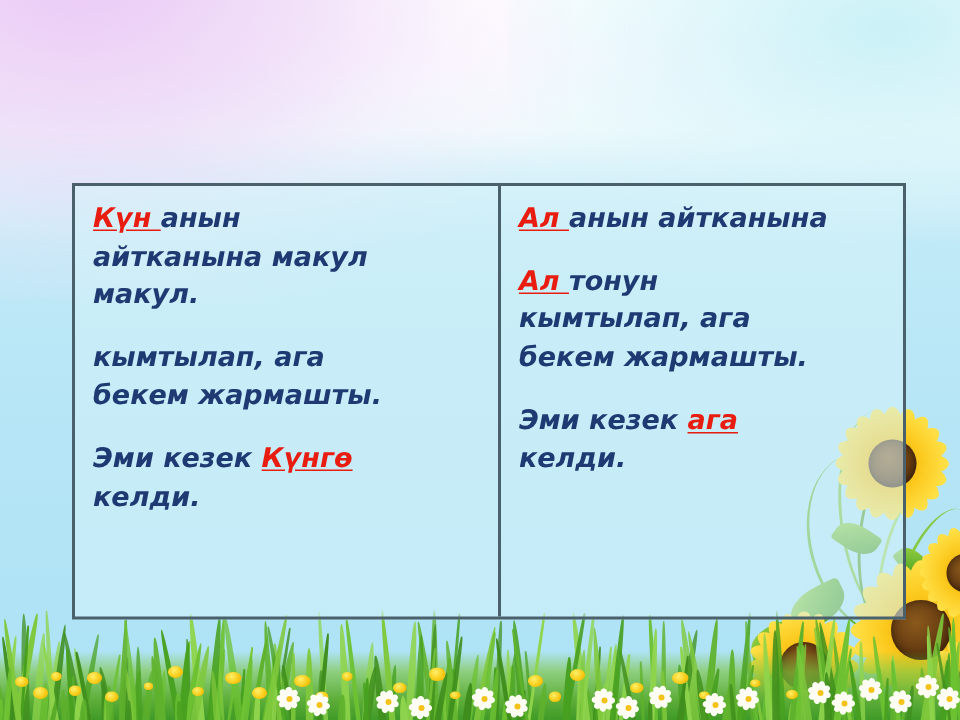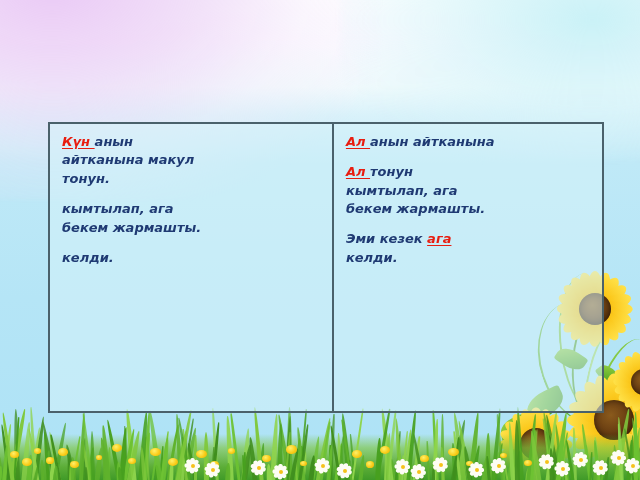--- a/index.html
+++ b/index.html
@@ -166,21 +166,21 @@
     height: 291px;
     box-sizing: border-box;
     border: 2px solid #4a616b;
     background: rgba(214,242,250,0.55);
     display: flex;
   }
   .cell {
     box-sizing: border-box;
     padding: 9px 10px 21px 12px;
     font-family: "DejaVu Sans", sans-serif;
-    font-size: 13px;
+    font-size: 18px;
     font-weight: bold;
     font-style: italic;
     line-height: 1.42;
     color: #1f3a73;
     overflow: hidden;
   }
   .cell-left {
     width: 286px;
     border-right: 2px solid #4a616b;
   }
@@ -773,25 +773,26 @@
           <b></b>
         </div>
       </div>
   </div>
 
 
   <div class="tbl">
     <div class="cell cell-left" id="cell-left">
         <p><span class="hl">Күн </span><span> анын</span></p>
         <p><span>айтканына  макул</span></p>
-        <p><span>тонун.</span></p>
+        <p><span>макул.</span></p>
         <p class="gap">&nbsp;</p>
         <p><span>кымтылап,  ага</span></p>
         <p><span>бекем  жармашты.</span></p>
         <p class="gap">&nbsp;</p>
+        <p><span>Эми  кезек  </span><span class="hl">Күнгө </span></p>
         <p><span>келди.</span></p>
       </div>
     <div class="cell cell-right" id="cell-right">
         <p><span class="hl">Ал </span><span> анын  айтканына</span></p>
         <p class="gap">&nbsp;</p>
         <p><span class="hl">Ал </span><span>  тонун</span></p>
         <p><span>кымтылап,  ага</span></p>
         <p><span>бекем  жармашты.</span></p>
         <p class="gap">&nbsp;</p>
         <p><span>Эми  кезек  </span><span class="hl">ага </span></p>

